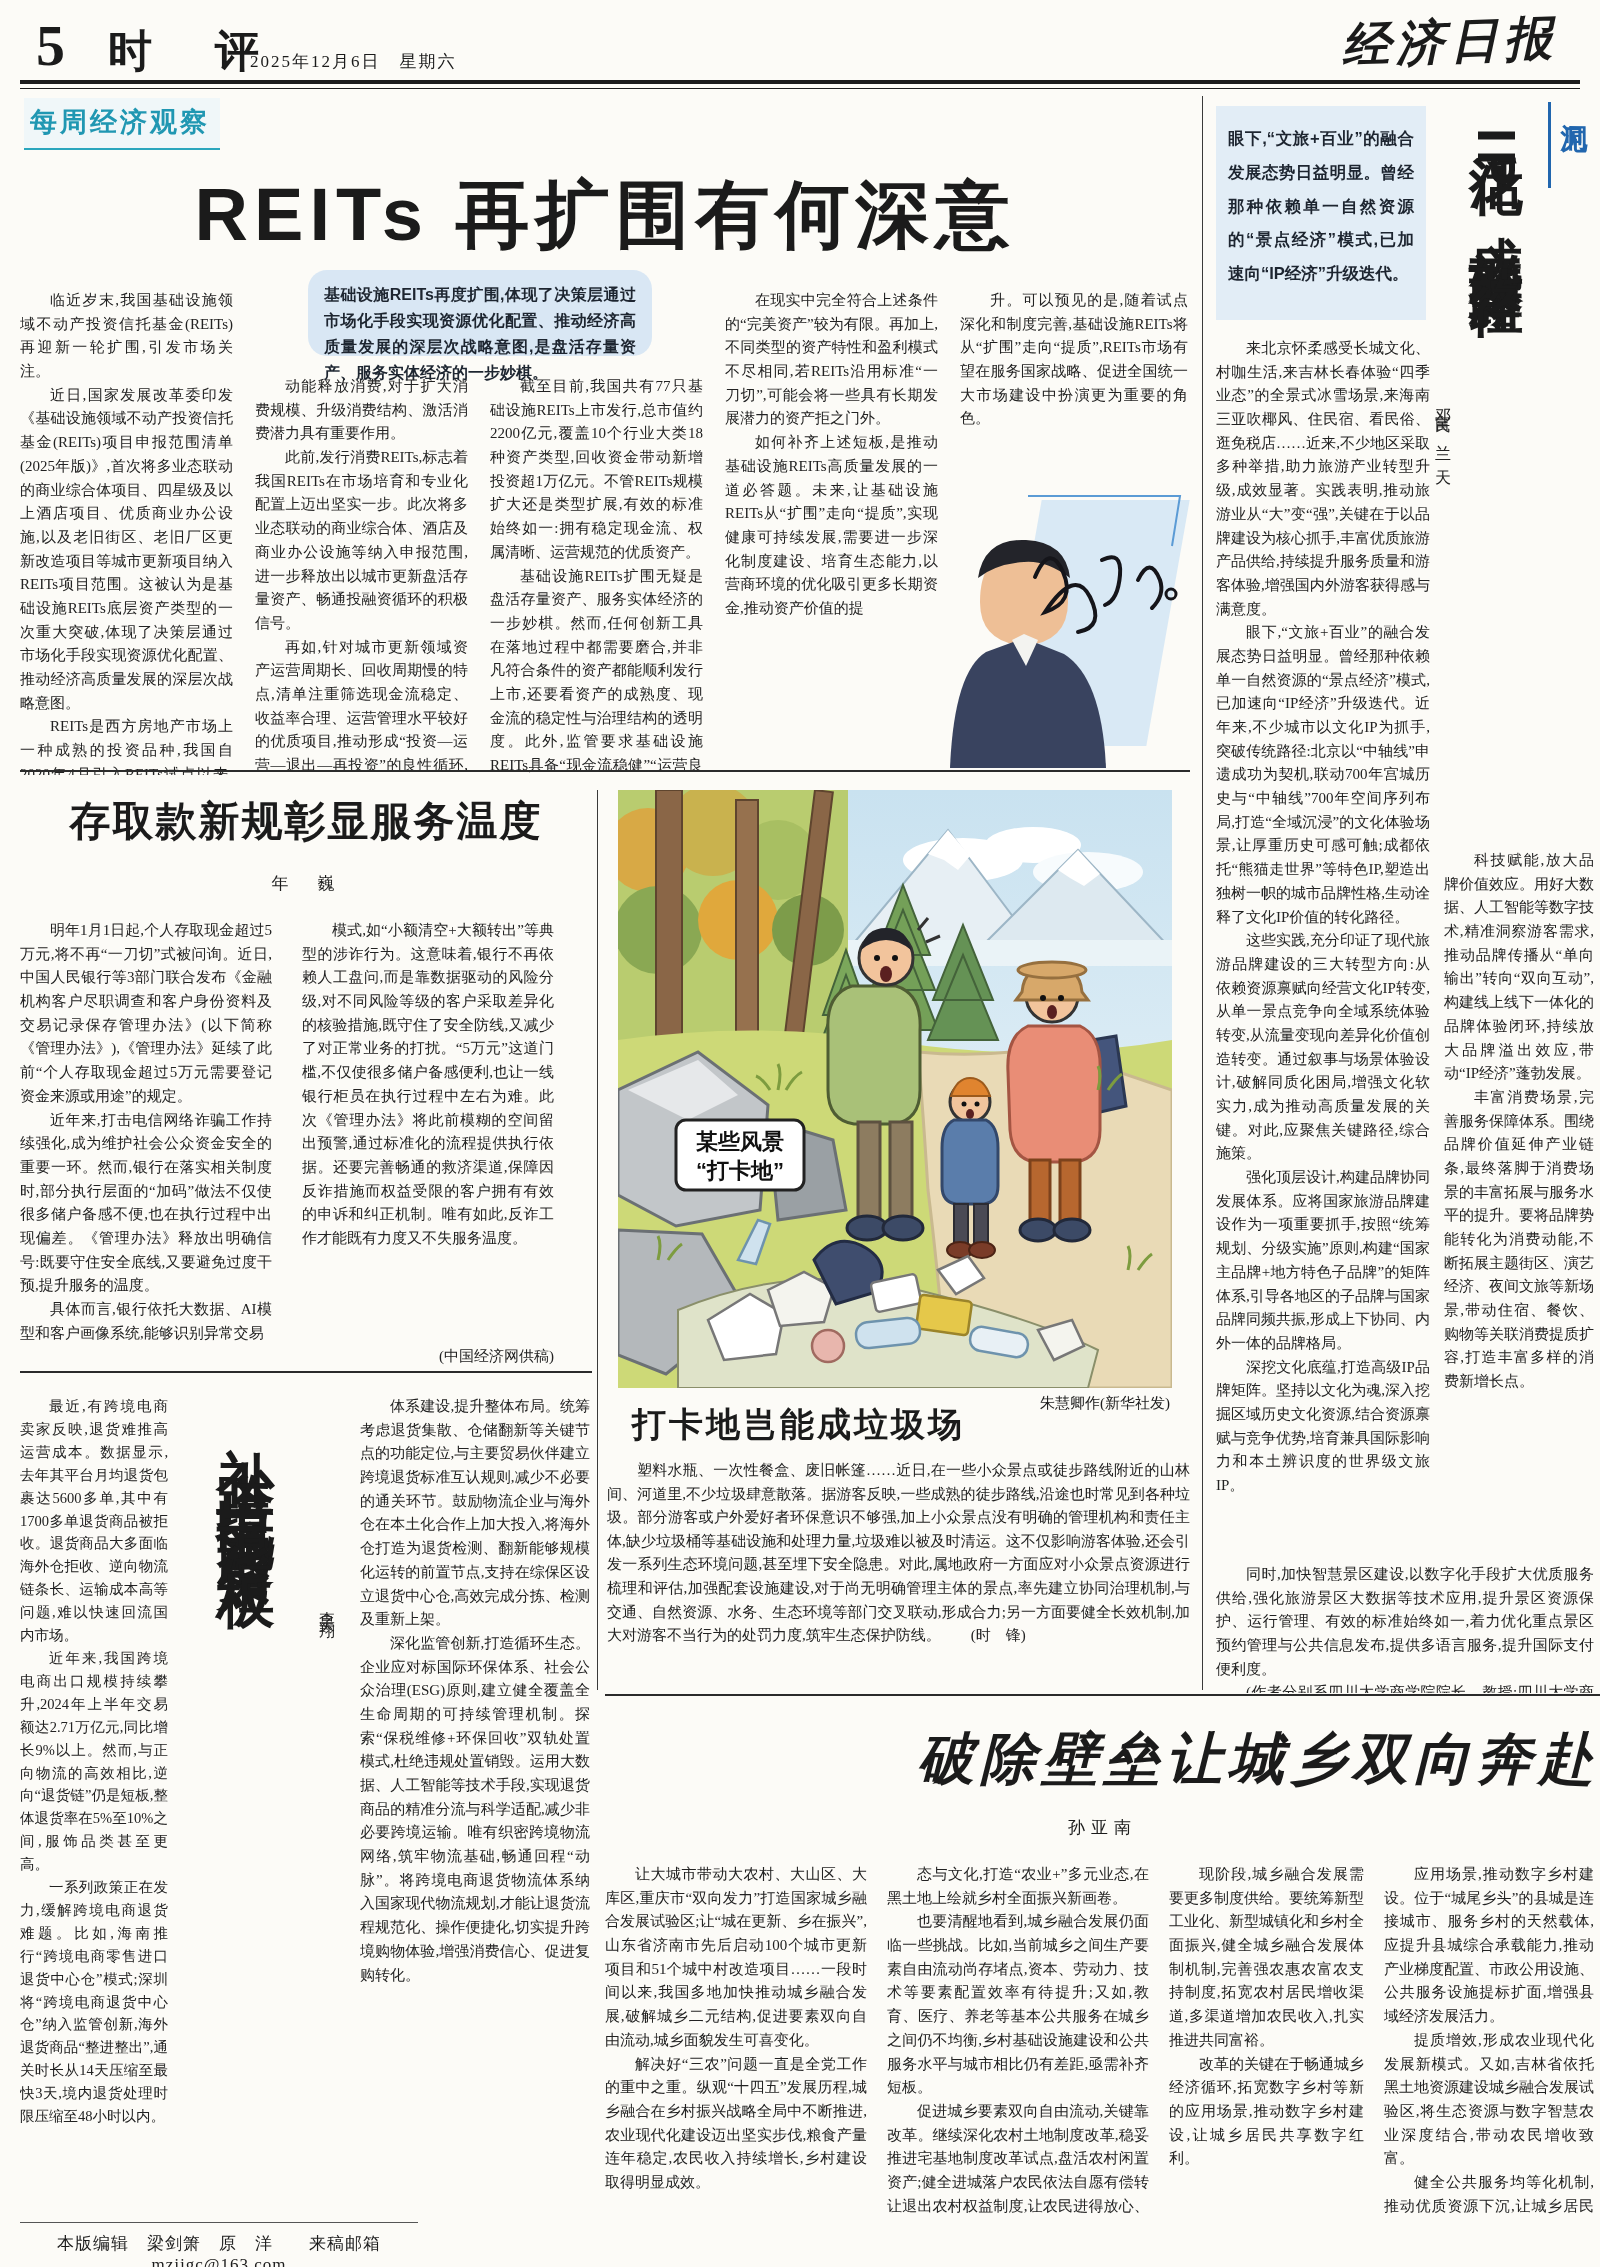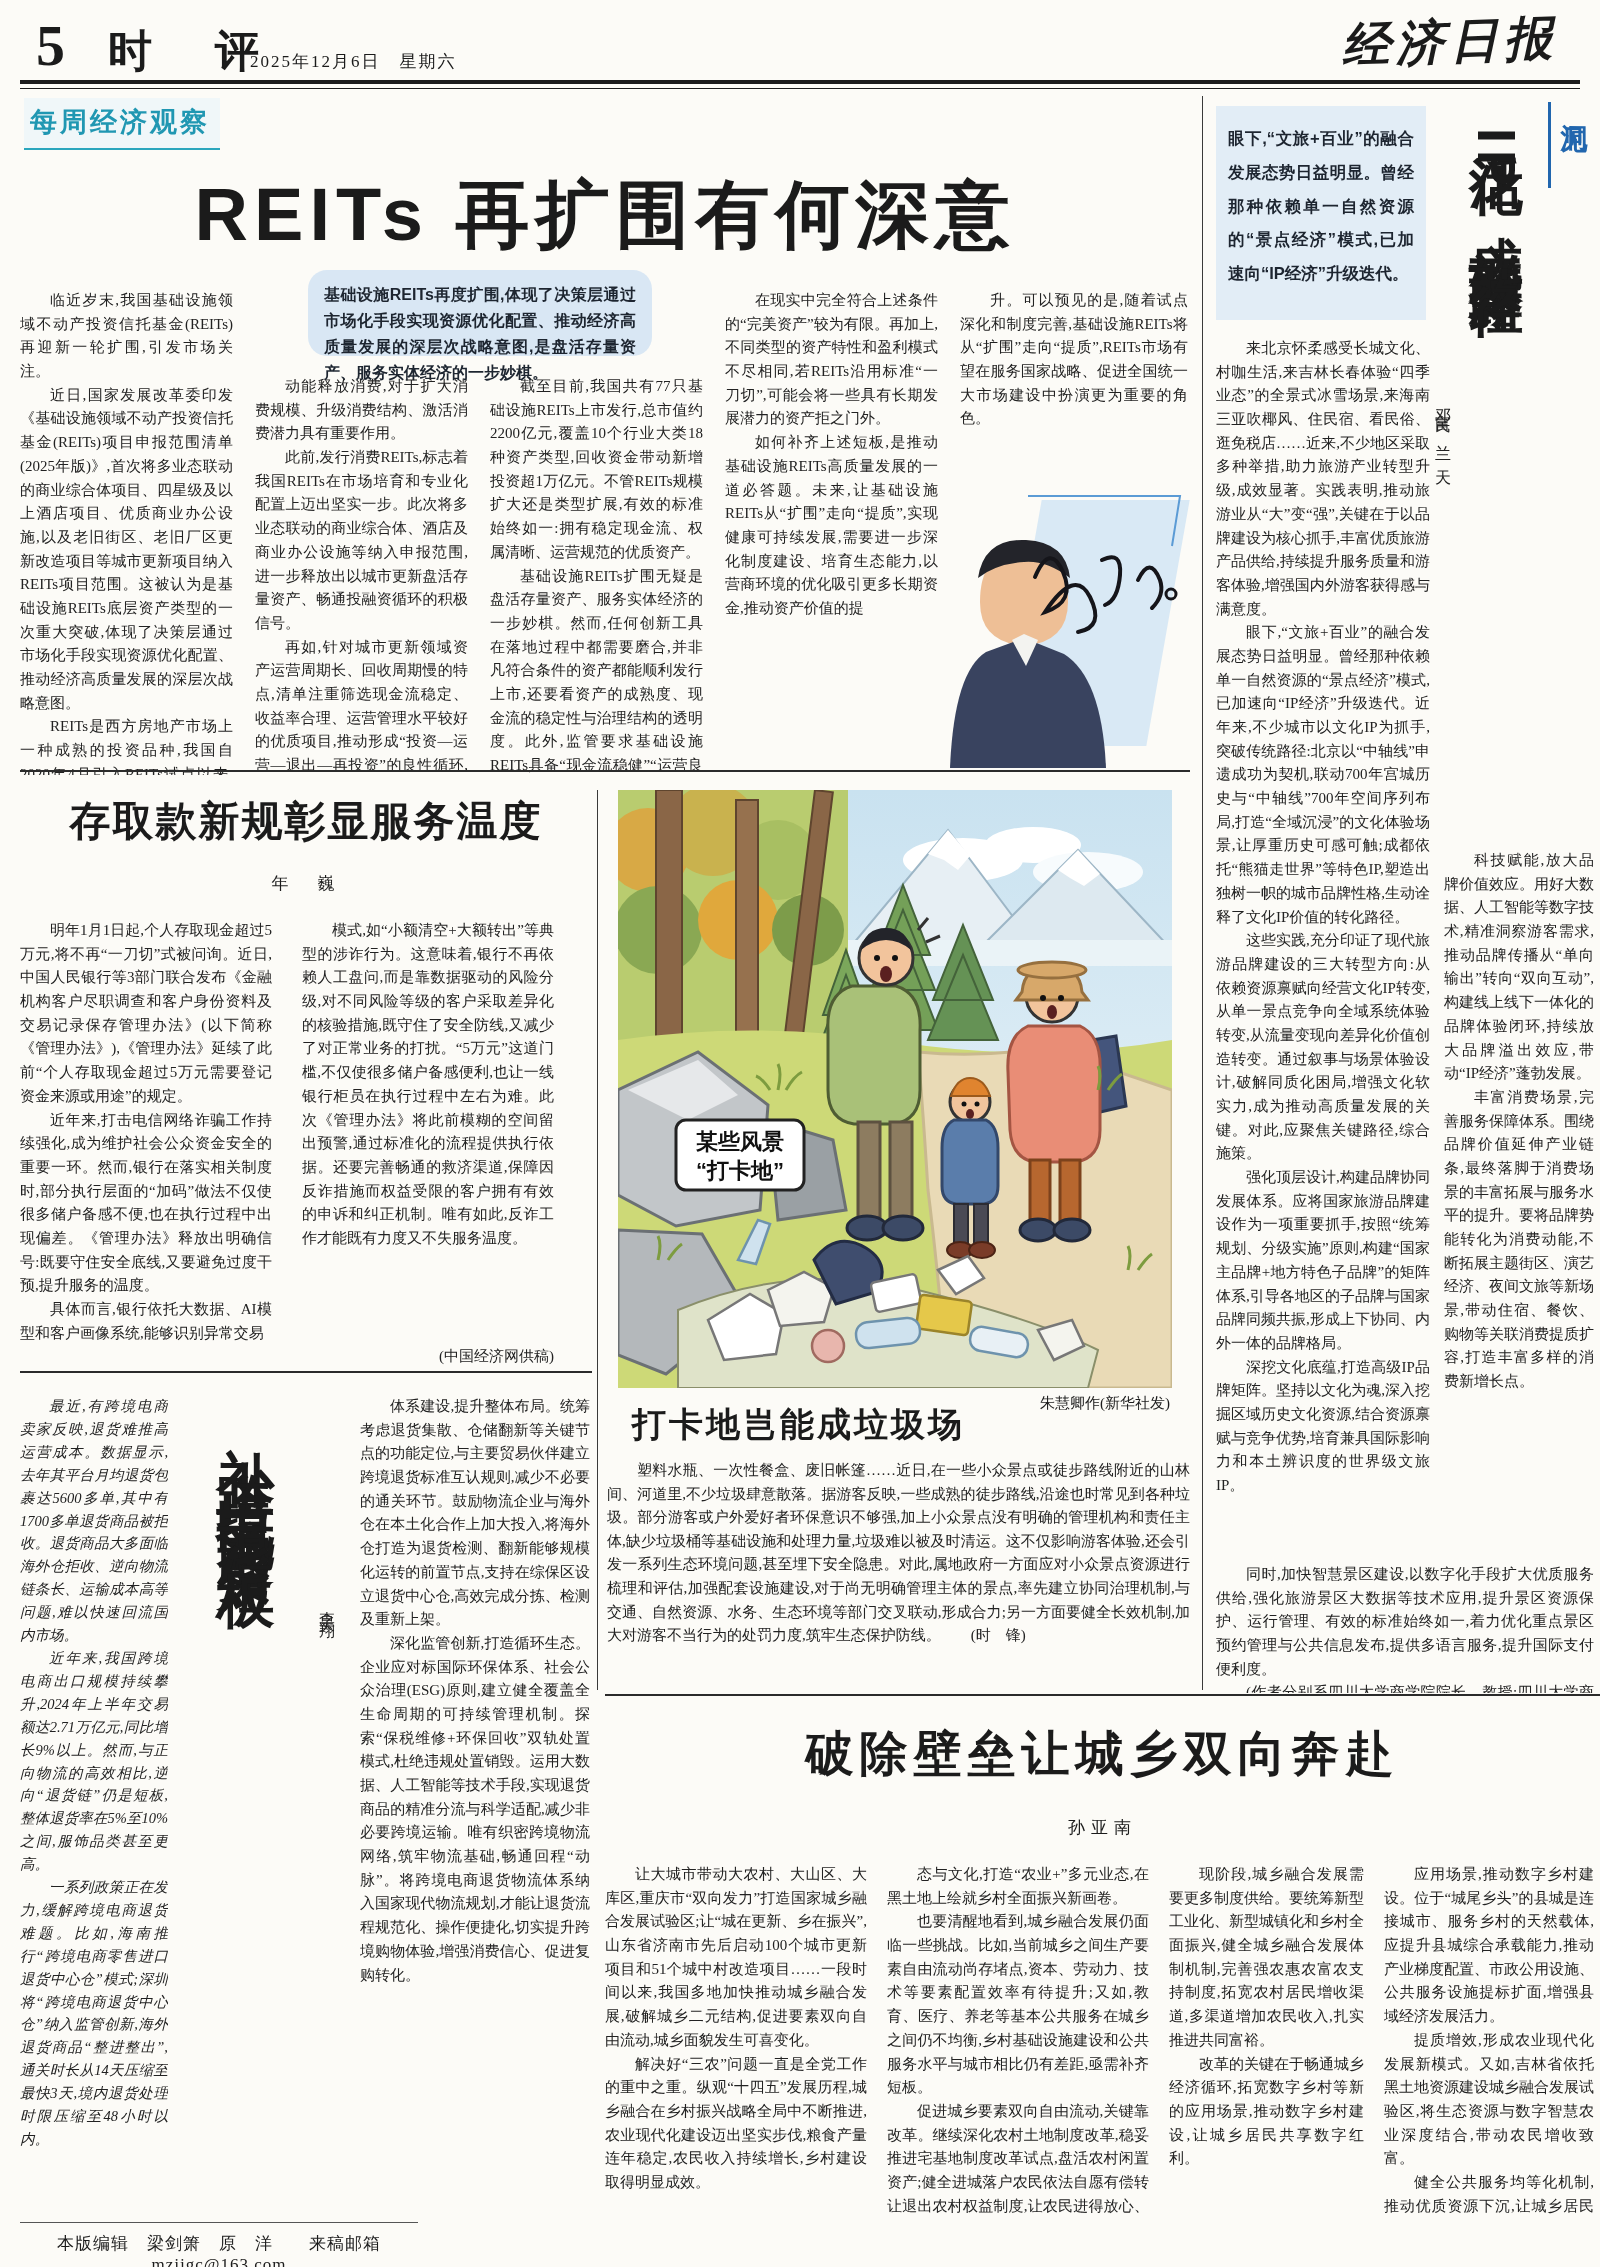--- a/index.html
+++ b/index.html
@@ -36,21 +36,21 @@
             text-align:justify;color:#1d2530;}
   .v-headline{writing-mode:vertical-rl;text-orientation:mixed;font-size:54px;font-weight:900;
               letter-spacing:7px;line-height:1.35;}
   .insight-badge{writing-mode:vertical-rl;color:#2166ae;font-weight:900;font-size:27px;
                  border-left:3px solid #2166ae;padding-left:5px;letter-spacing:4px;}
   .v-authors{writing-mode:vertical-rl;font-size:16px;letter-spacing:5px;color:#222;}
   
   .v-headline-serif{writing-mode:vertical-rl;font-size:58px;font-weight:900;letter-spacing:14px;
                     font-family:"Liberation Serif","DejaVu Serif",serif;}
   
-  .urban-headline{font-size:48px;font-weight:900;letter-spacing:6px;text-align:center;}
+  .urban-headline{font-size:56px;font-weight:900;letter-spacing:6px;text-align:right;font-style:italic;}
   
   .footer-line{font-size:17px;letter-spacing:1px;text-align:center;}
 </style>
 </head>
 <body>
 
 <div class="page">
 
   <div class="abs pagenum serif" style="left:36px;top:12px;">5</div>
   <div class="abs sectiontitle serif" style="left:108px;top:22px;">时 评</div>
@@ -246,21 +246,21 @@
     </div>
   <div class="abs col" style="left:1444px;top:842px;width:150px;height:710px;">
       <p>科技赋能,放大品牌价值效应。用好大数据、人工智能等数字技术,精准洞察游客需求,推动品牌传播从“单向输出”转向“双向互动”,构建线上线下一体化的品牌体验闭环,持续放大品牌溢出效应,带动“IP经济”蓬勃发展。</p>
       <p>丰富消费场景,完善服务保障体系。围绕品牌价值延伸产业链条,最终落脚于消费场景的丰富拓展与服务水平的提升。要将品牌势能转化为消费动能,不断拓展主题街区、演艺经济、夜间文旅等新场景,带动住宿、餐饮、购物等关联消费提质扩容,打造丰富多样的消费新增长点。</p>
     </div>
   <div class="abs col" style="left:1216px;top:1556px;width:378px;height:130px;">
       <p>同时,加快智慧景区建设,以数字化手段扩大优质服务供给,强化旅游景区大数据等技术应用,提升景区资源保护、运行管理、有效的标准始终如一,着力优化重点景区预约管理与公共信息发布,提供多语言服务,提升国际支付便利度。</p>
       <p>(作者分别系四川大学商学院院长、教授;四川大学商学院副研究员)</p>
     </div>
 
-  <div class="abs col" style="left:20px;top:1388px;width:148px;height:826px;font-size:14.5px;font-style:italic;">
+  <div class="abs col" style="left:20px;top:1388px;width:148px;height:826px;font-size:14.5px;">
       <p>最近,有跨境电商卖家反映,退货难推高运营成本。数据显示,去年其平台月均退货包裹达5600多单,其中有1700多单退货商品被拒收。退货商品大多面临海外仓拒收、逆向物流链条长、运输成本高等问题,难以快速回流国内市场。</p>
       <p>近年来,我国跨境电商出口规模持续攀升,2024年上半年交易额达2.71万亿元,同比增长9%以上。然而,与正向物流的高效相比,逆向“退货链”仍是短板,整体退货率在5%至10%之间,服饰品类甚至更高。</p>
       <p>一系列政策正在发力,缓解跨境电商退货难题。比如,海南推行“跨境电商零售进口退货中心仓”模式;深圳将“跨境电商退货中心仓”纳入监管创新,海外退货商品“整进整出”,通关时长从14天压缩至最快3天,境内退货处理时限压缩至48小时以内。</p>
     </div>
   <div class="abs v-headline-serif" style="left:206px;top:1400px;height:740px;">补上跨境电商退货短板</div>
   <div class="abs v-authors" style="left:316px;top:1598px;height:120px;">李昊翔</div>
   <div class="abs col" style="left:360px;top:1388px;width:230px;height:826px;">
       <p>体系建设,提升整体布局。统筹考虑退货集散、仓储翻新等关键节点的功能定位,与主要贸易伙伴建立跨境退货标准互认规则,减少不必要的通关环节。鼓励物流企业与海外仓在本土化合作上加大投入,将海外仓打造为退货检测、翻新能够规模化运转的前置节点,支持在综保区设立退货中心仓,高效完成分拣、检测及重新上架。</p>
       <p>深化监管创新,打造循环生态。企业应对标国际环保体系、社会公众治理(ESG)原则,建立健全覆盖全生命周期的可持续管理机制。探索“保税维修+环保回收”双轨处置模式,杜绝违规处置销毁。运用大数据、人工智能等技术手段,实现退货商品的精准分流与科学适配,减少非必要跨境运输。唯有织密跨境物流网络,筑牢物流基础,畅通回程“动脉”。将跨境电商退货物流体系纳入国家现代物流规划,才能让退货流程规范化、操作便捷化,切实提升跨境购物体验,增强消费信心、促进复购转化。</p>
     </div>

